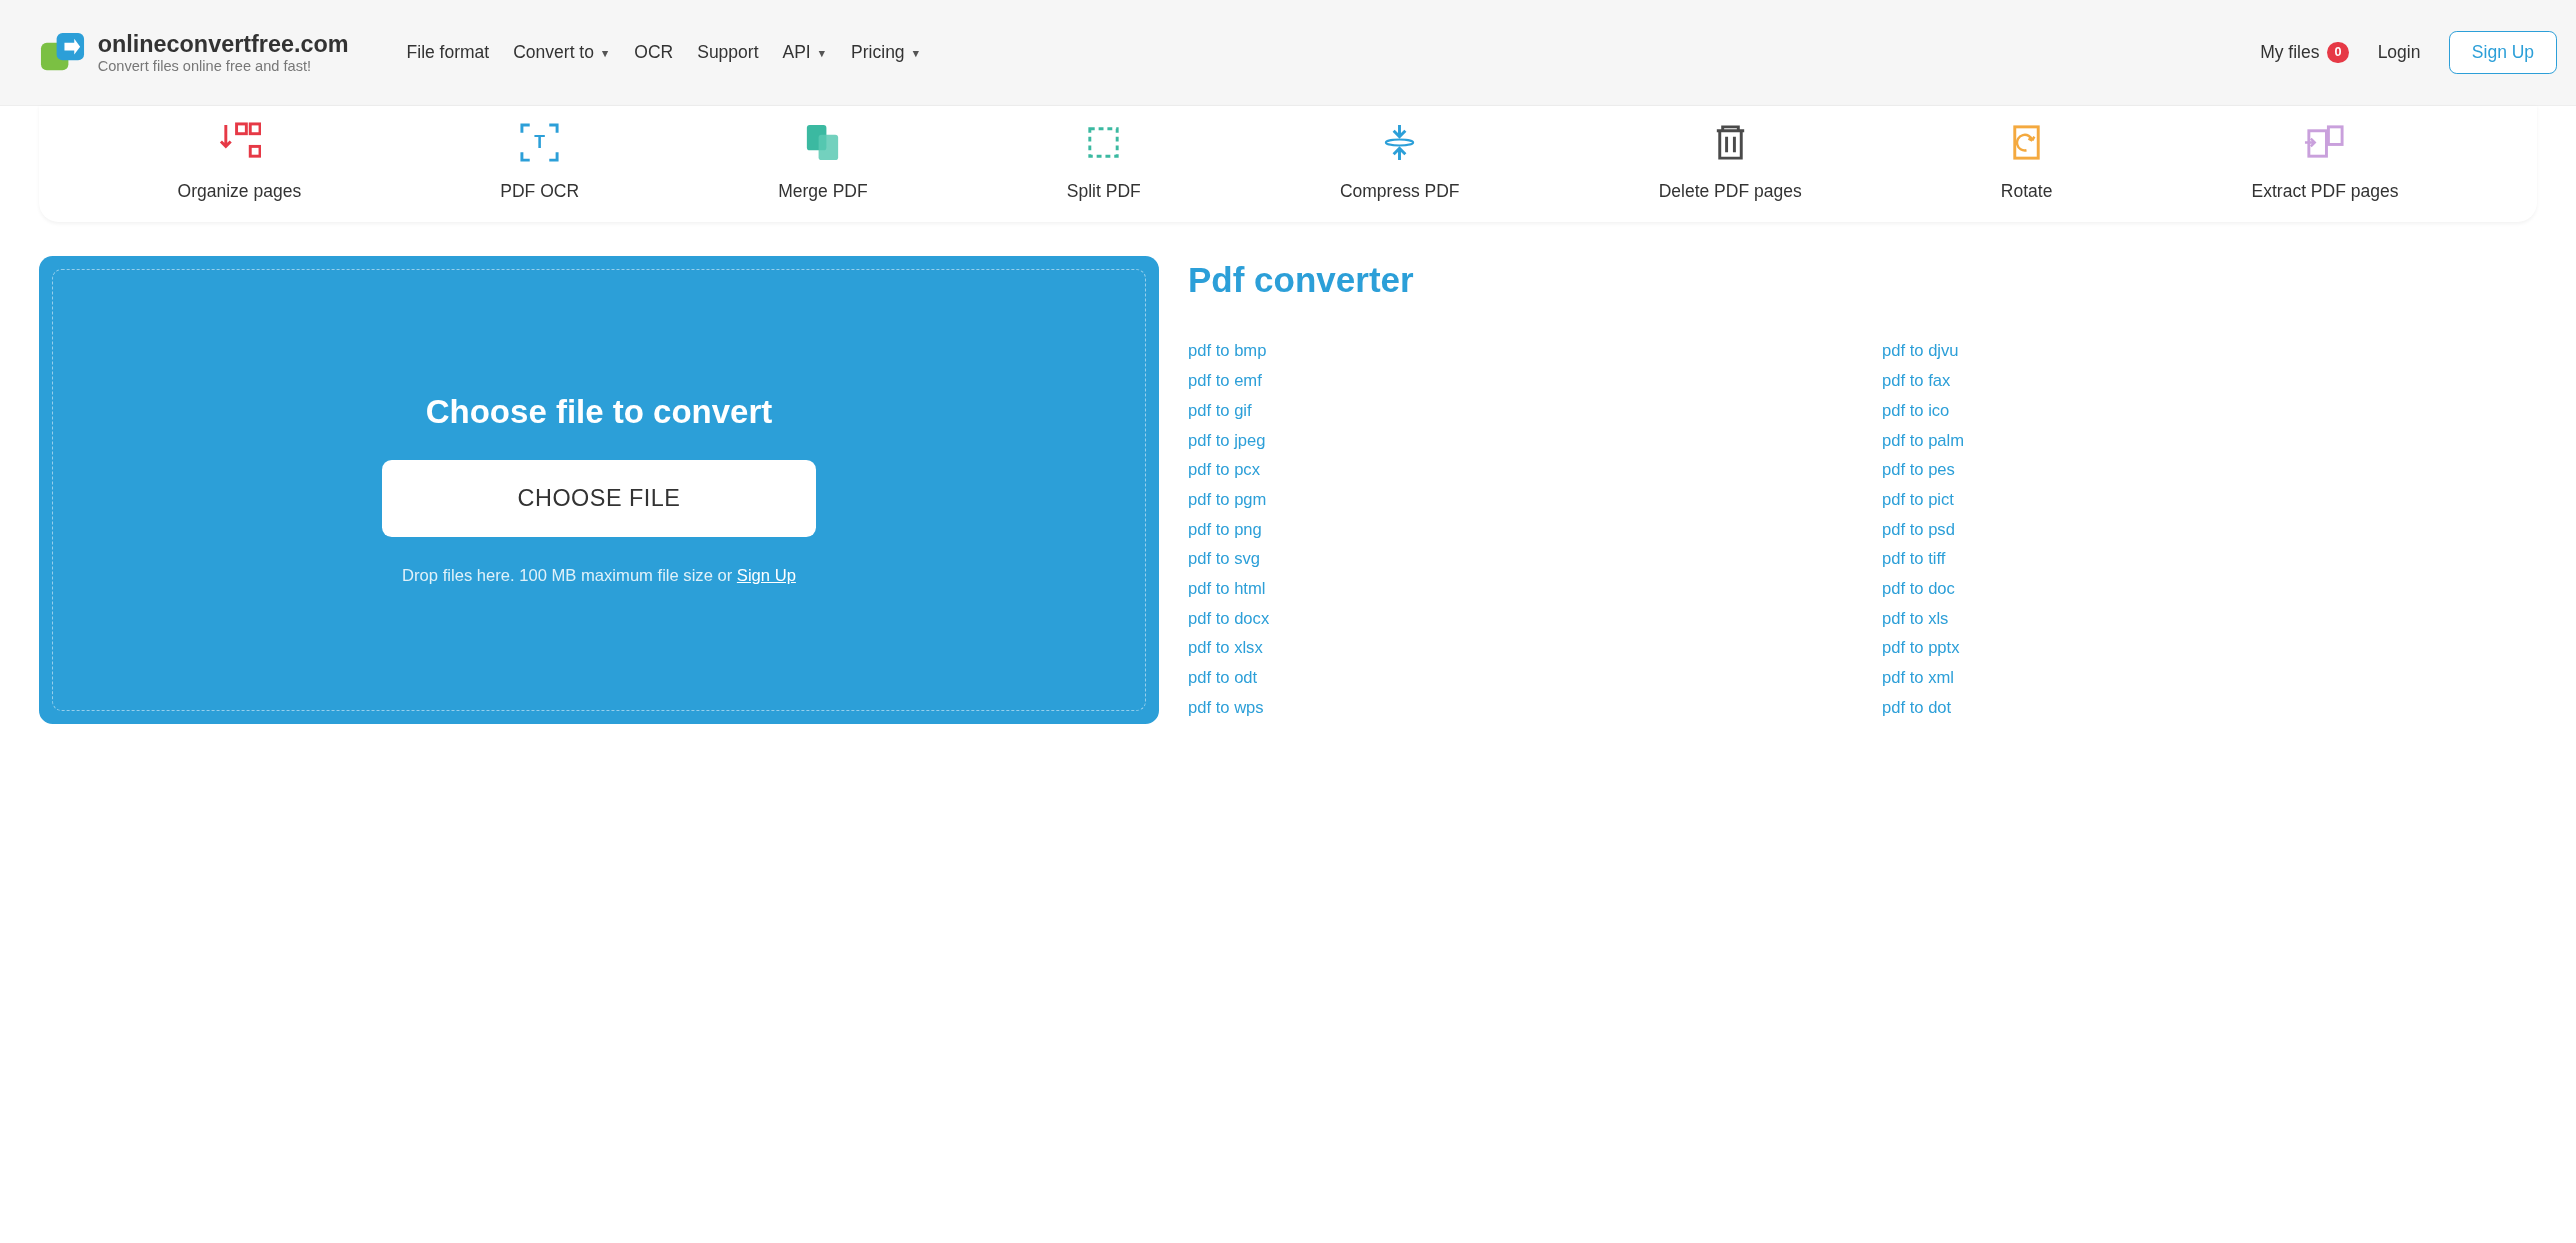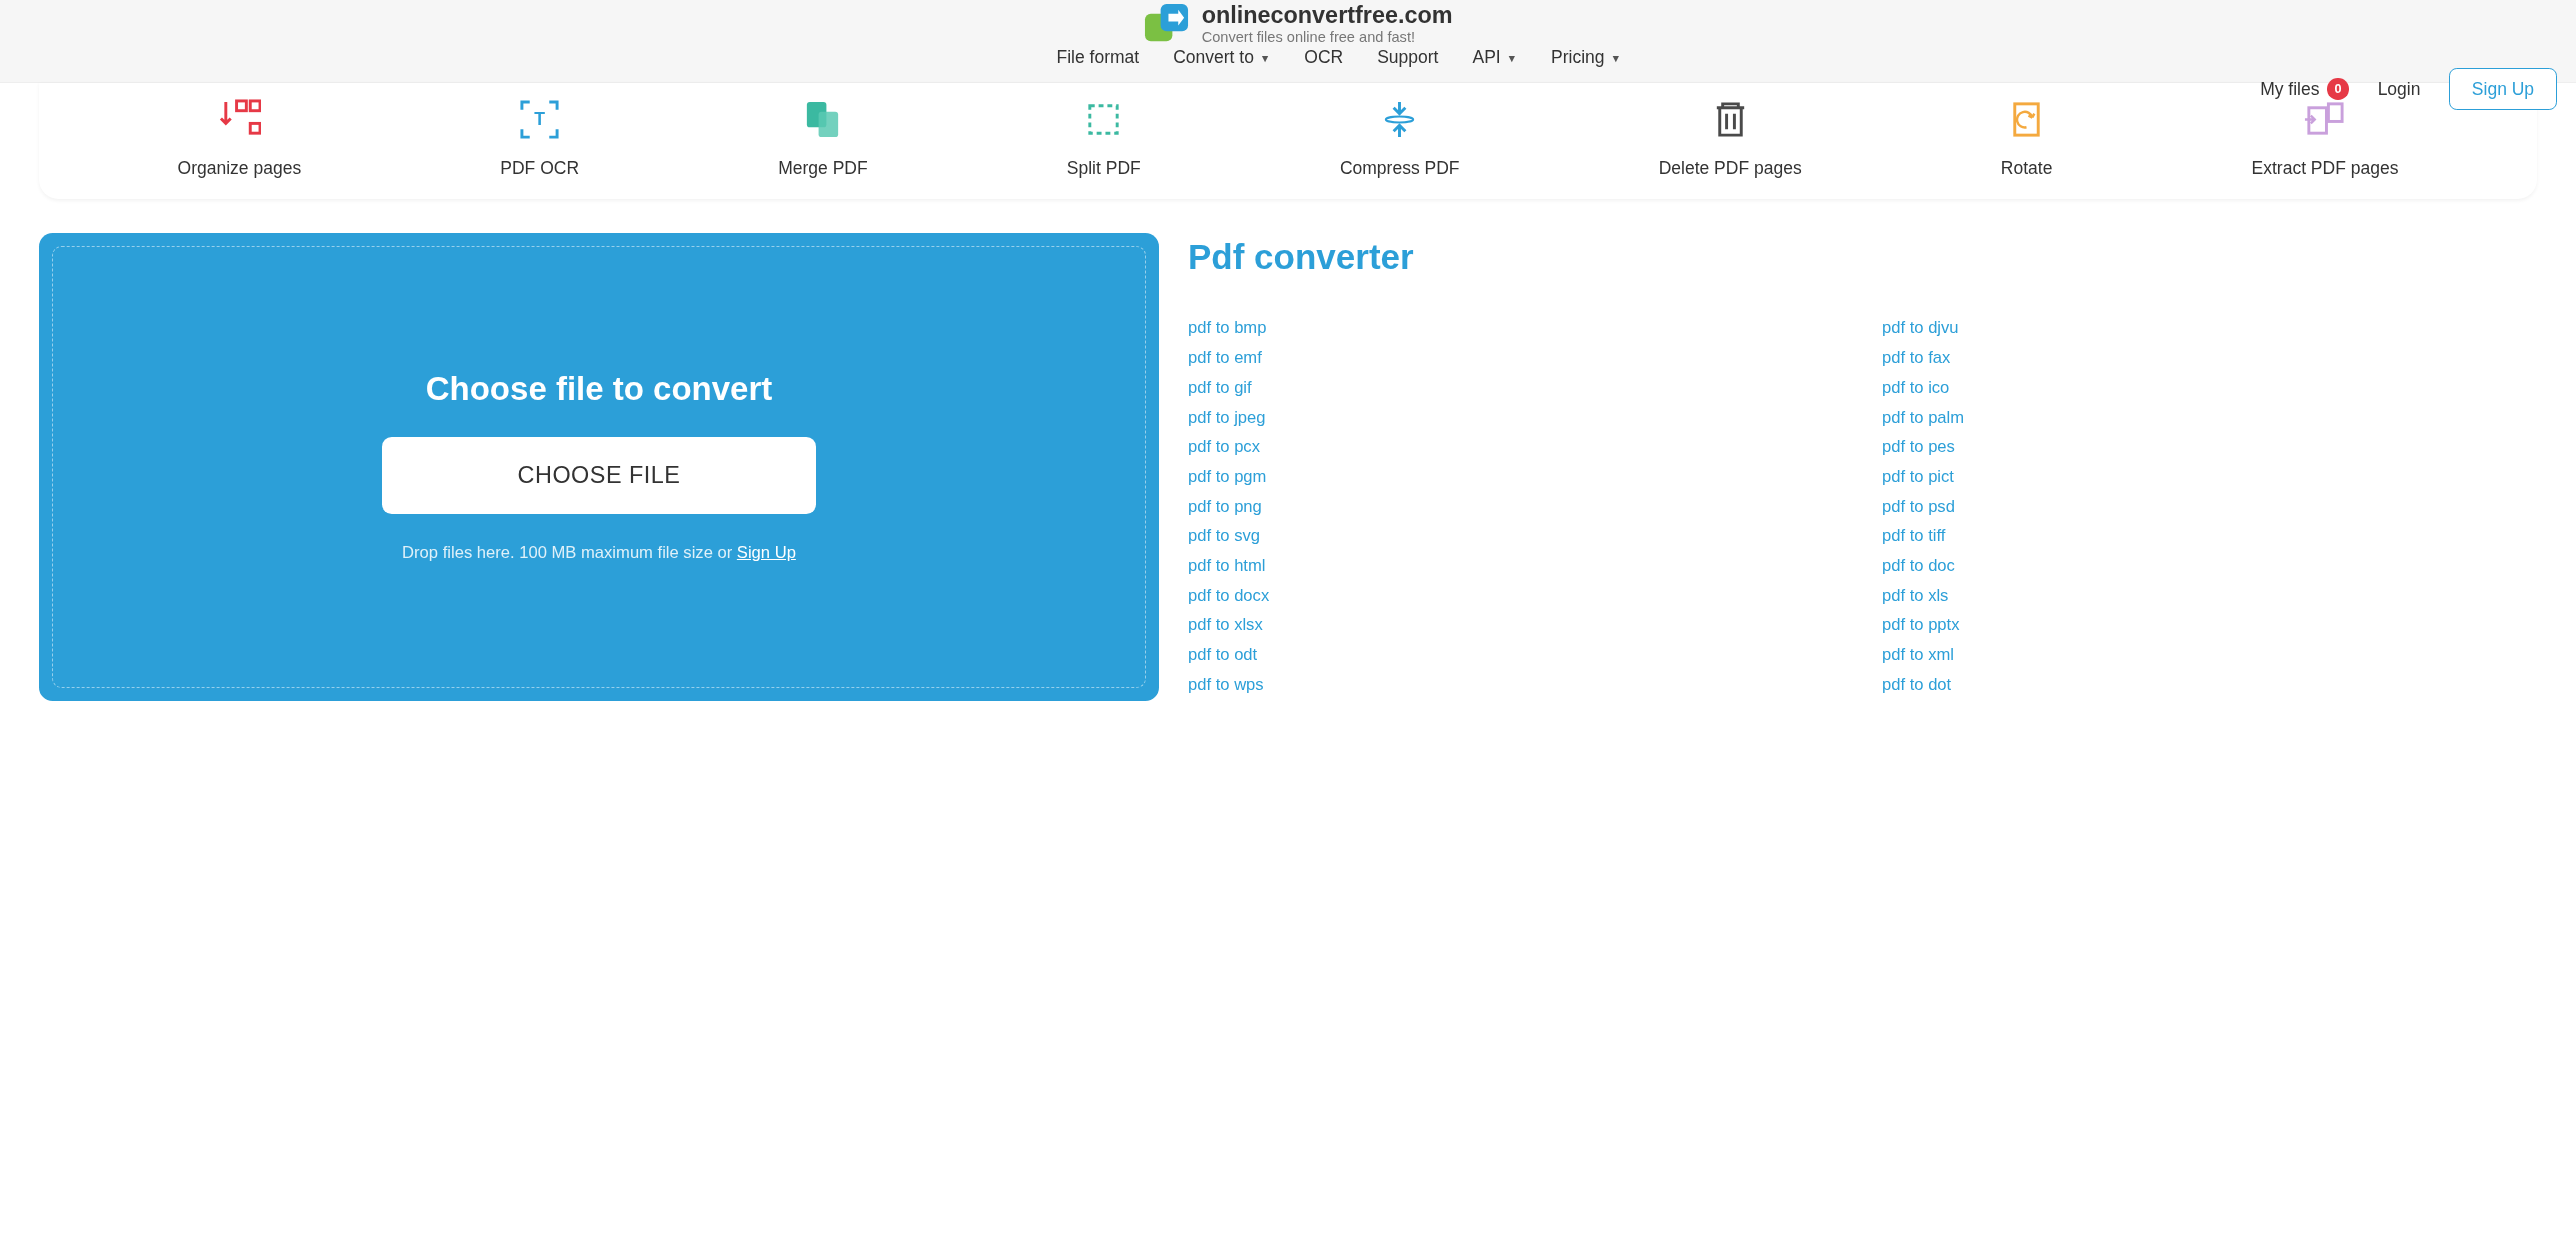--- a/index.html
+++ b/index.html
@@ -3,31 +3,30 @@
 <meta charset="utf-8">
 <style>
 * { margin: 0; padding: 0; box-sizing: border-box; }
 body { font-family: "Segoe UI", -apple-system, BlinkMacSystemFont, sans-serif; background: #fff; color: #333; }
 
 .header {
   background: #f6f6f6;
   display: flex;
   align-items: center;
   padding: 0 19.5px 0 39px;
-  height: 83px;
+  height: 106px;
   border-bottom: 1px solid #eee;
-  flex-direction: column;
 }
 .logo-wrap { display: flex; align-items: center; gap: 11.7px; }
 .logo-icon { width: 47px; height: 47px; position: relative; }
 .logo-text-wrap { display: flex; flex-direction: column; }
 .logo-title { font-size: 23.4px; font-weight: 700; color: #333; }
 .logo-sub { font-size: 14.6px; color: #777; }
 
-.nav { display: flex; gap: 34px; margin-left: 82px; align-items: center; }
+.nav { display: flex; gap: 24px; margin-left: 58px; align-items: center; }
 .nav-item { font-size: 17.5px; color: #333; cursor: pointer; display: flex; align-items: center; gap: 5.8px; }
 .chev { font-size: 10.7px; color: #555; }
 
 .header-right { margin-left: auto; display: flex; align-items: center; gap: 29px; }
 .myfiles { display: flex; align-items: center; gap: 7.8px; font-size: 17.5px; cursor: pointer; }
 .badge { background: #e63946; color: #fff; border-radius: 50%; width: 21.4px; height: 21.4px; display: inline-flex; align-items: center; justify-content: center; font-size: 12.7px; font-weight: 600; }
 .login { font-size: 17.5px; cursor: pointer; }
 .signup-btn { border: 1.9px solid #2c9fd8; color: #2c9fd8; background: #fff; padding: 9.7px 21.4px; border-radius: 7.8px; font-size: 17.5px; cursor: pointer; }
 
 .tools-row {

